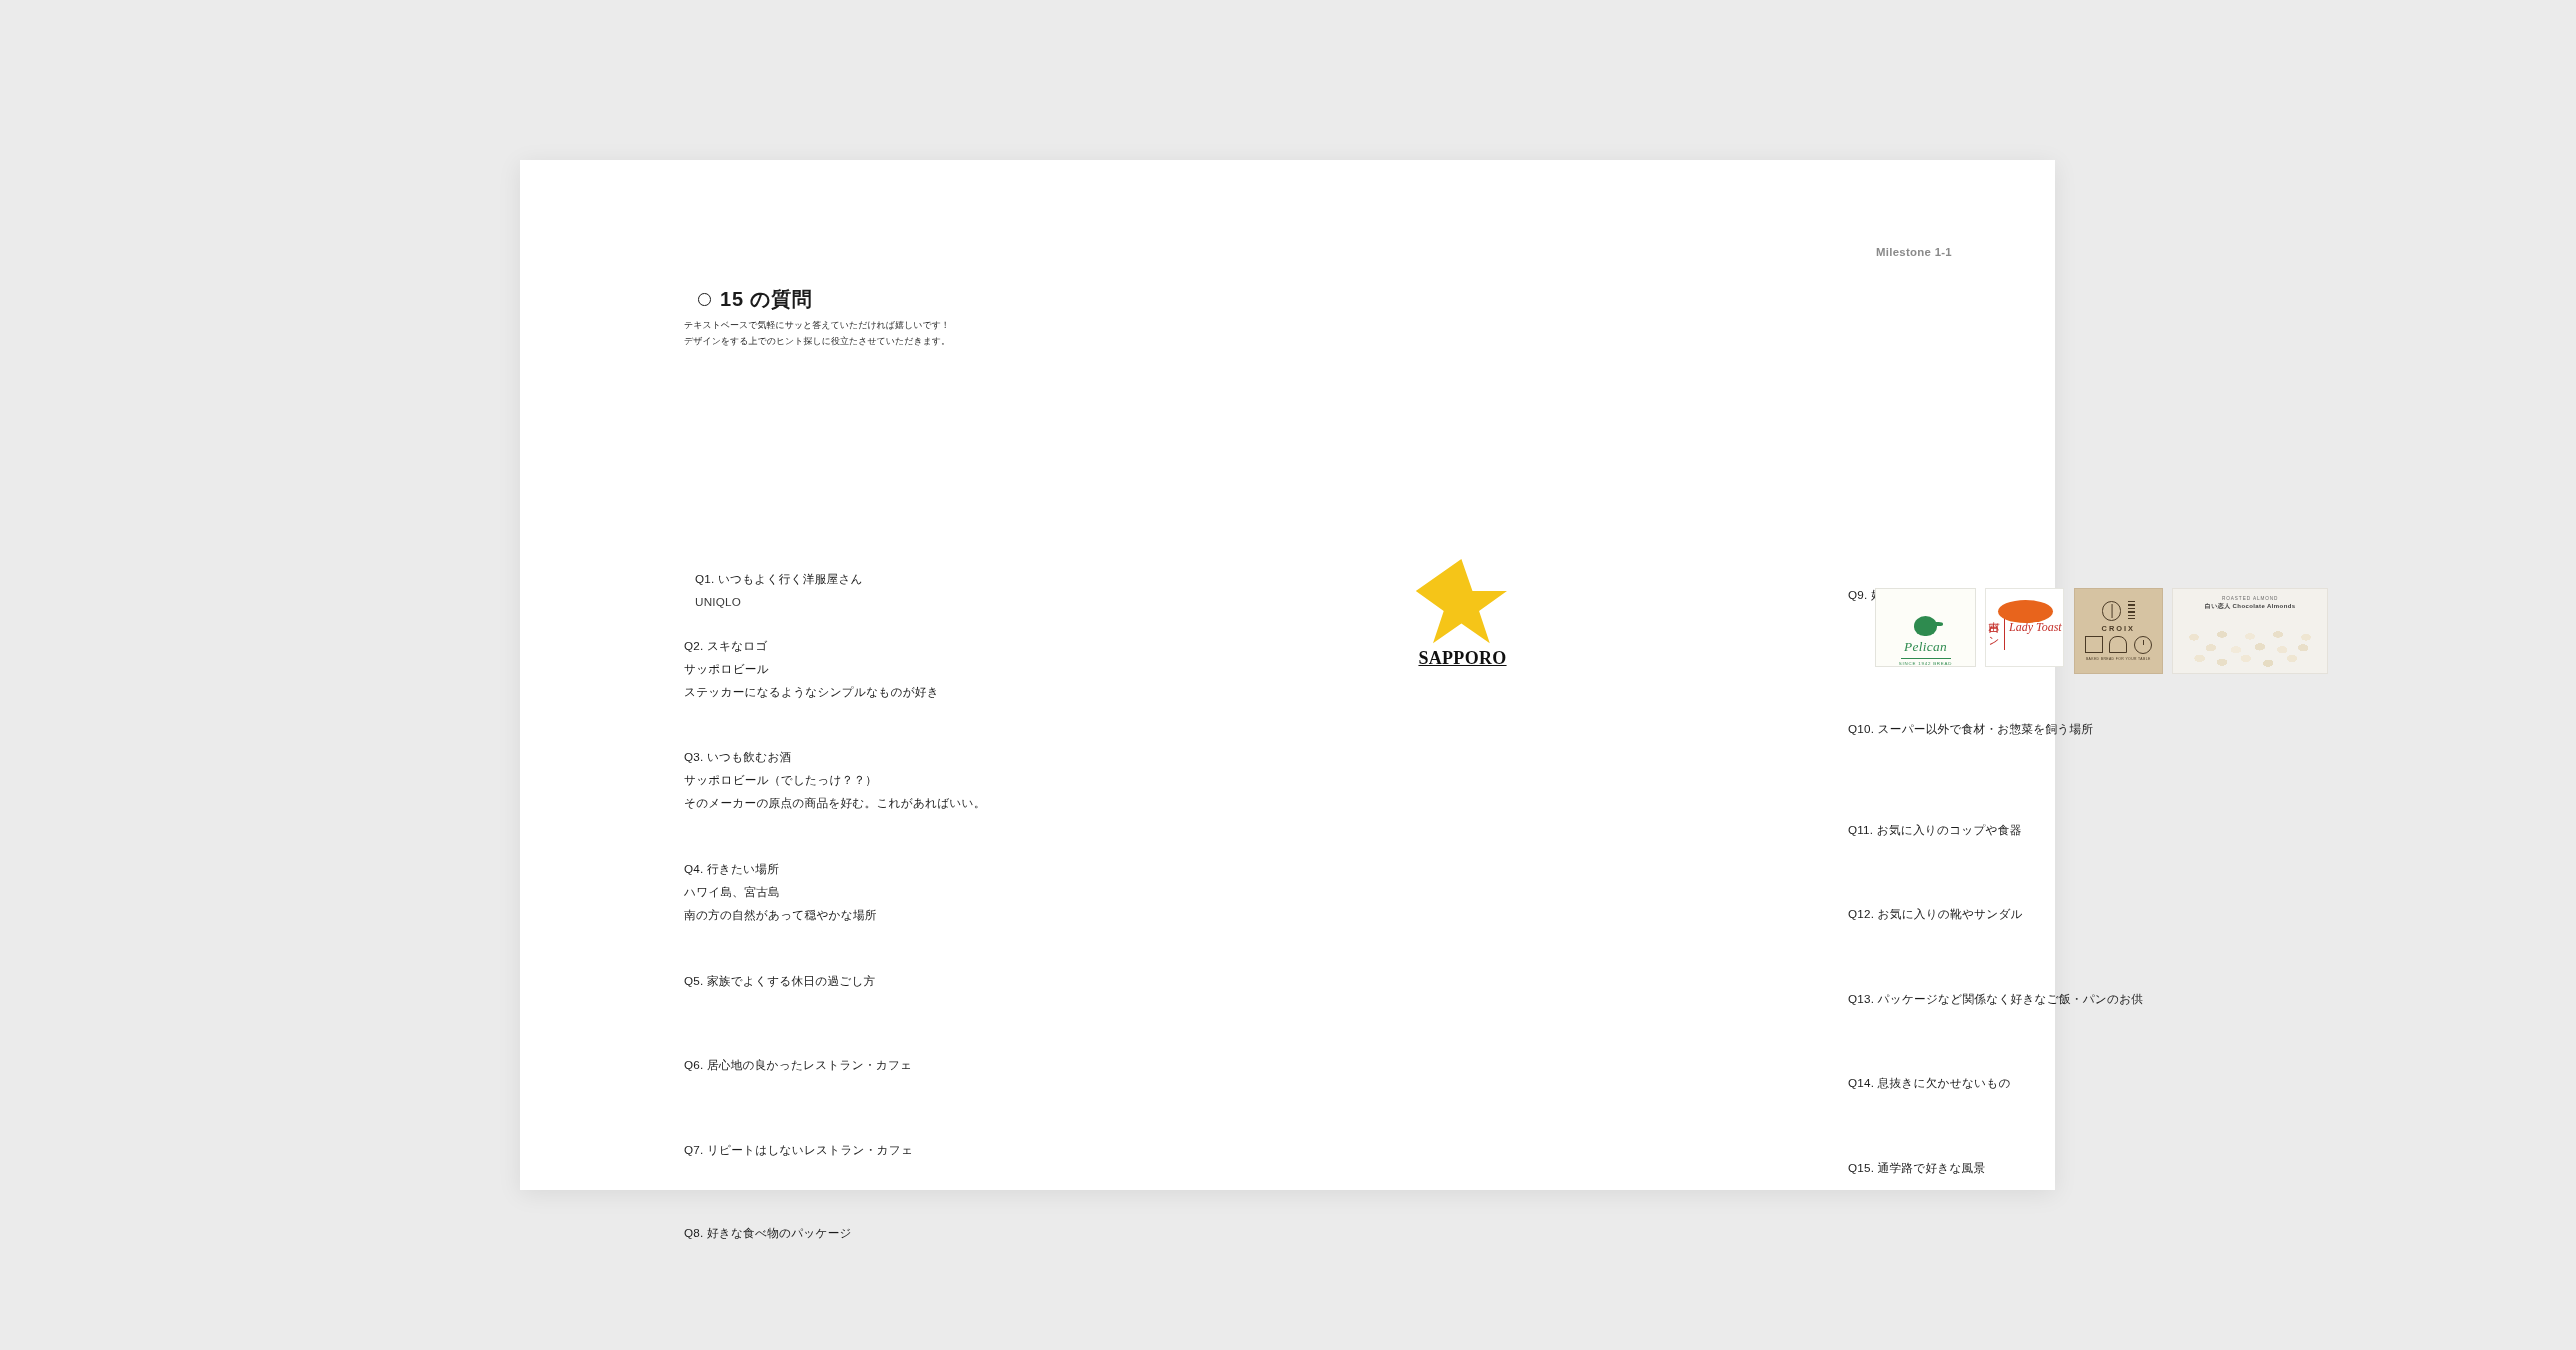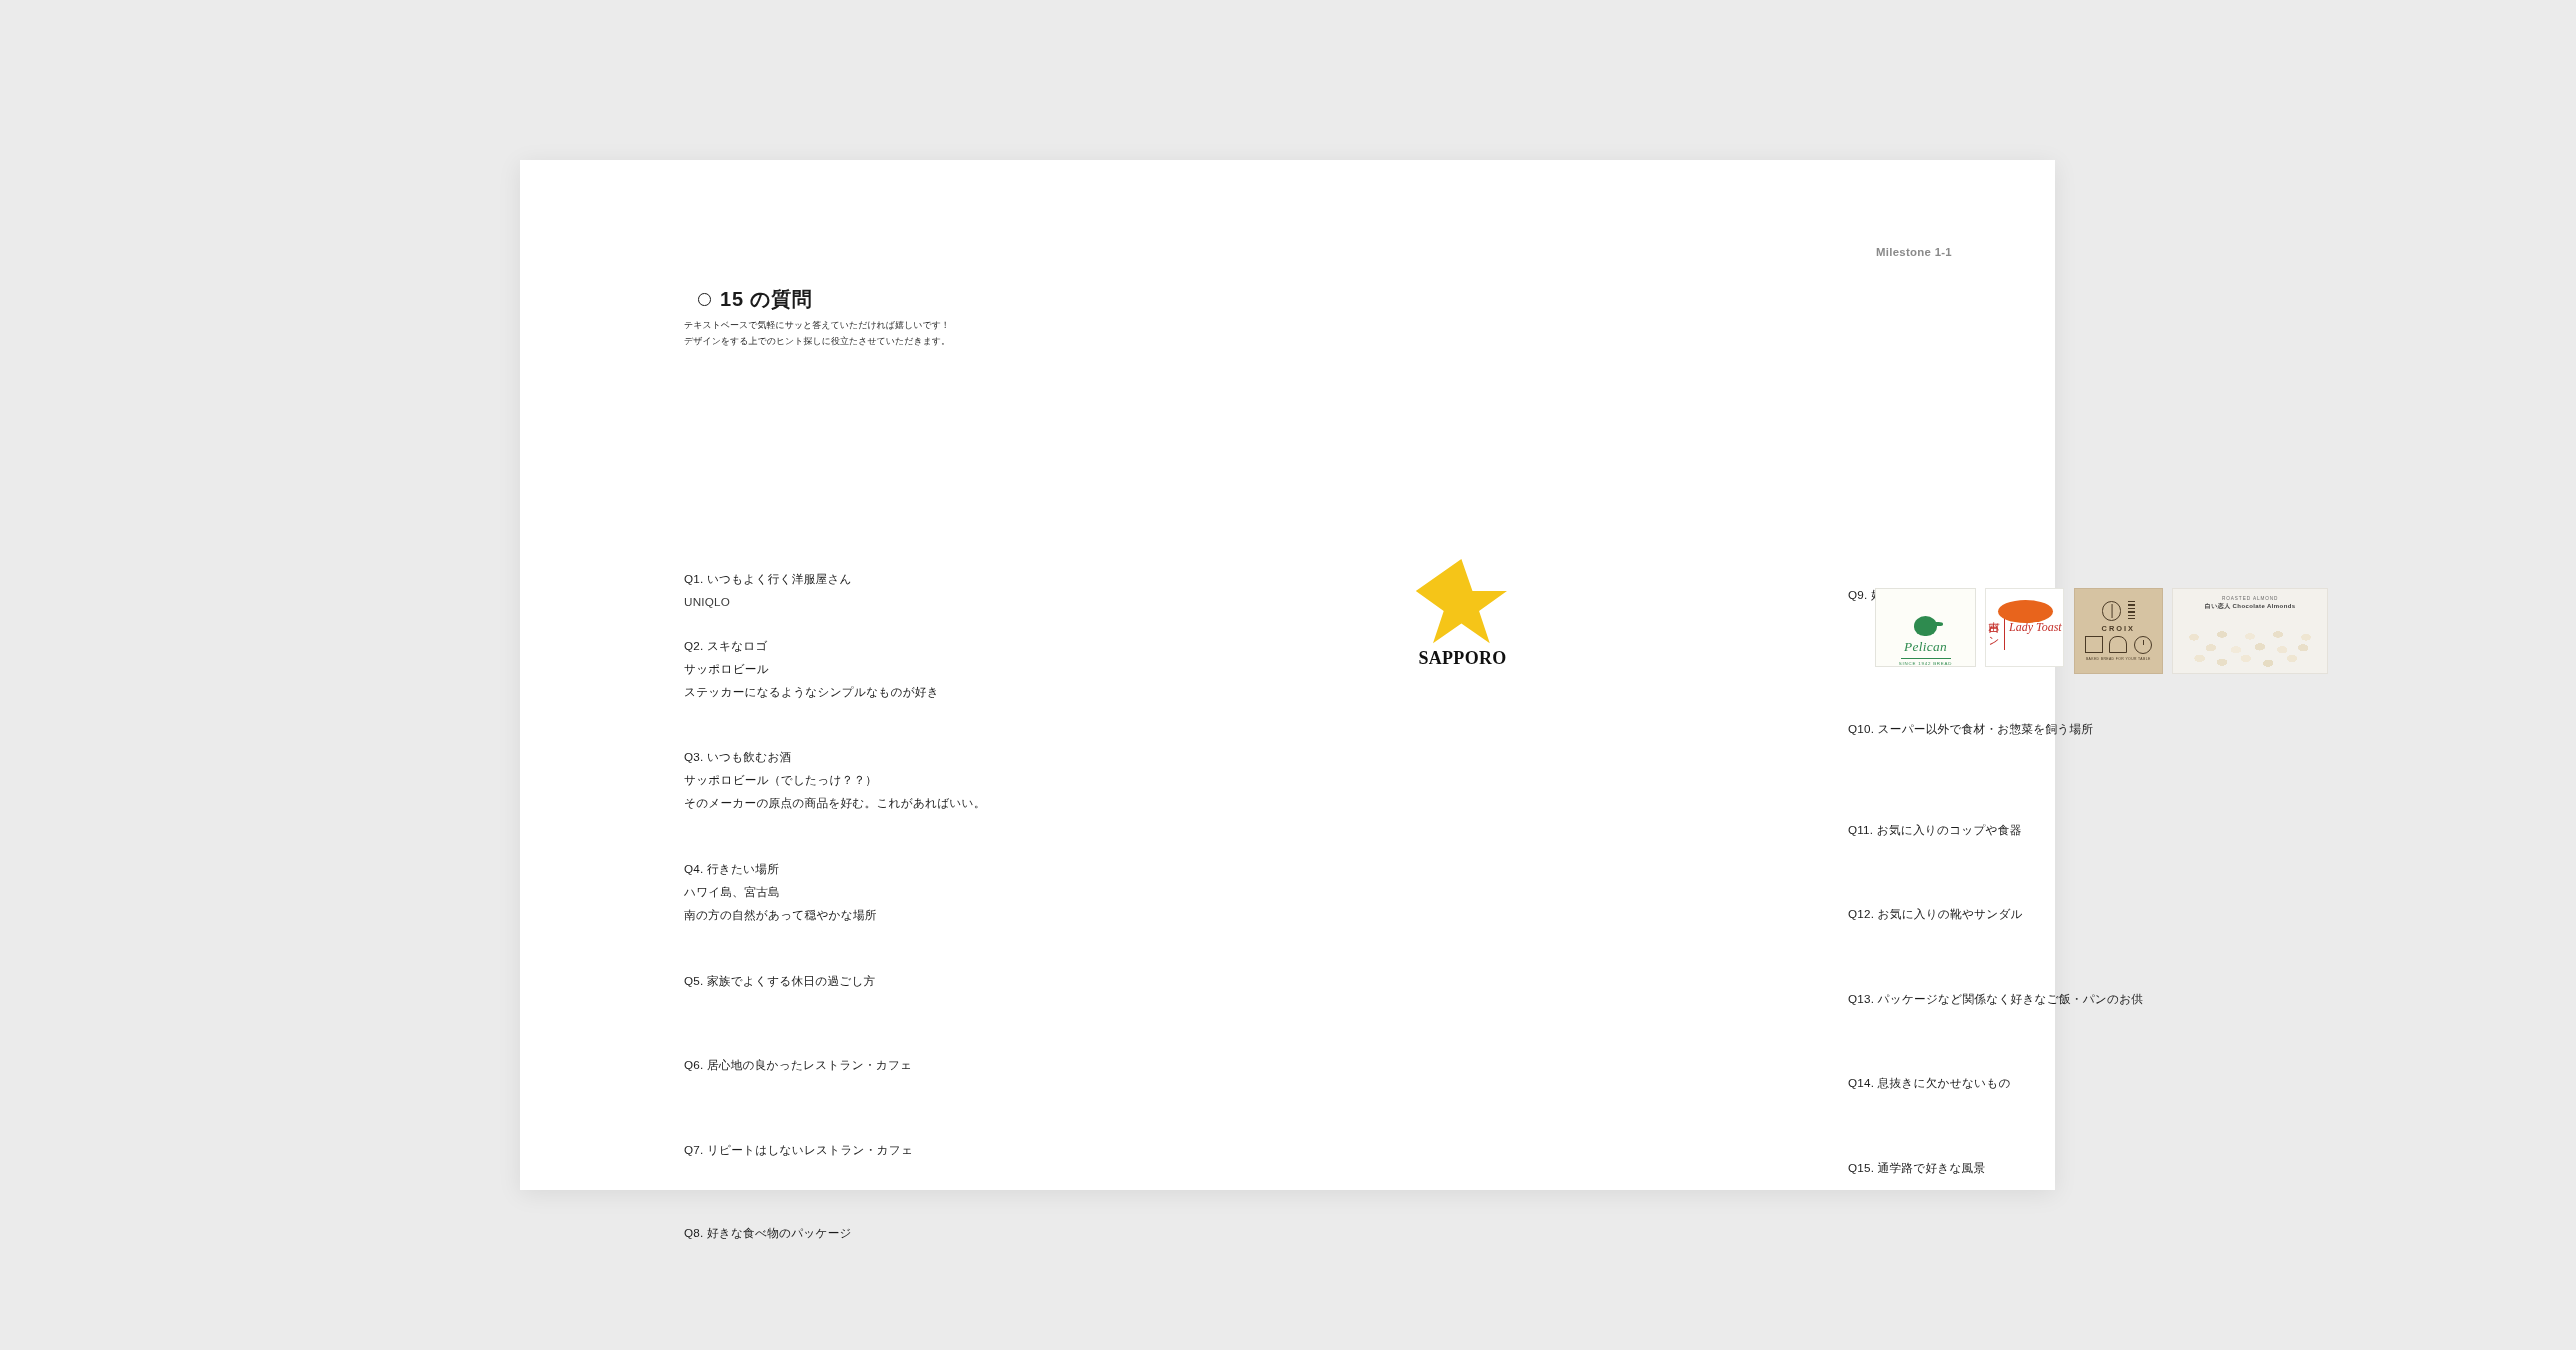--- a/index.html
+++ b/index.html
@@ -119,20 +119,21 @@
     position: absolute;
     left: 0;
     top: 89px;
     width: 107px;
     text-align: center;
     font-size: 18px;
     font-weight: bold;
     letter-spacing: 0.3px;
     color: #101010;
     font-family: "Liberation Serif", serif;
+    text-decoration: underline;
   }
 
   
   .logostrip {
     position: absolute;
     left: 1355px;
     top: 428px;
     display: flex;
     align-items: flex-start;
     gap: 9.4px;
@@ -309,21 +310,21 @@
       <span class="htitle">15 の質問</span>
     </div>
 
     <div class="subnote">
       <div>テキストベースで気軽にサッと答えていただければ嬉しいです！</div>
       <div>デザインをする上でのヒント探しに役立たさせていただきます。</div>
     </div>
 
     <div class="col col-left">
 
-      <div class="qblock" style="top:0;">
+      <div class="qblock" style="top:0;margin-left:11px;">
         <div class="qtitle">Q1. いつもよく行く洋服屋さん</div>
         <div class="qans light">UNIQLO</div>
       </div>
 
       <div class="qblock" style="top:67px;">
         <div class="qtitle">Q2. スキなロゴ</div>
         <div class="qans">サッポロビール</div>
         <div class="qans">ステッカーになるようなシンプルなものが好き</div>
       </div>
 

